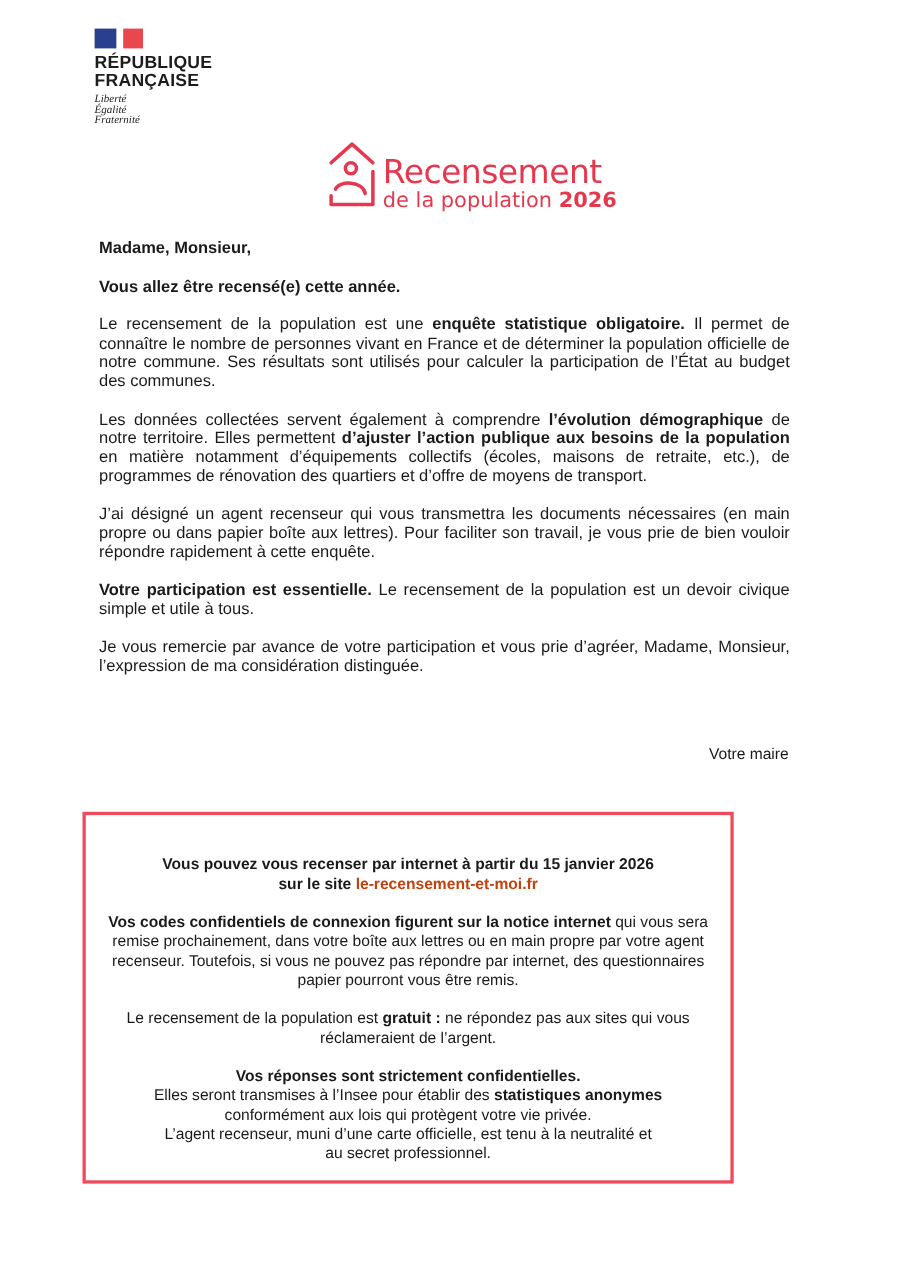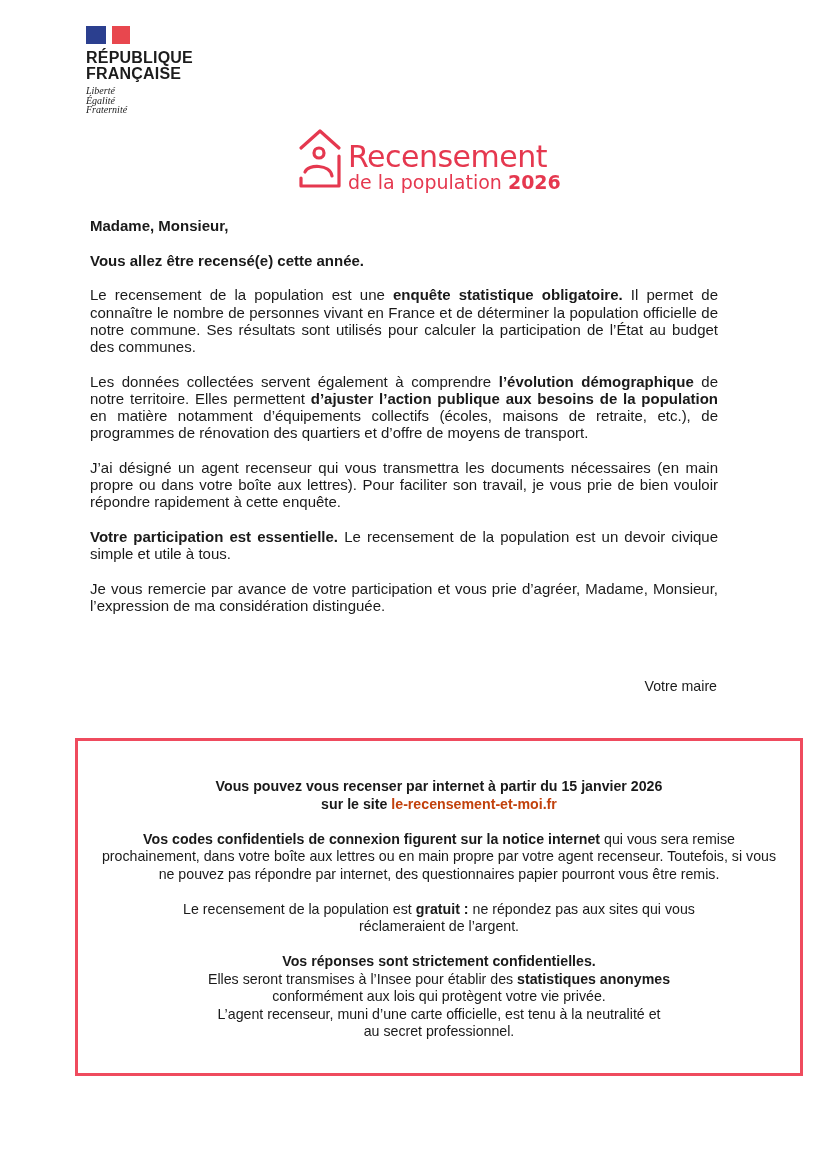--- a/index.html
+++ b/index.html
@@ -19,21 +19,21 @@
   .census-title { font-size: 30px; line-height: 32px; font-family: "DejaVu Sans", sans-serif; letter-spacing: -0.5px; margin-top: 10px; }
   .census-sub { font-size: 19px; line-height: 20px; font-family: "DejaVu Sans", sans-serif; margin-top: -1px; }
   .census-sub b { font-weight: 700; }
 
   .letter { position: absolute; left: 90px; top: 217px; width: 628px; font-size: 15px; line-height: 17.2px; }
   .letter p { margin: 0 0 17.5px 0; text-align: justify; }
   .letter p.bold { font-weight: 700; }
   .letter b { font-weight: 700; }
   .signature { position: absolute; right: 110px; top: 678px; font-size: 14.2px; }
 
-  .info-box { position: absolute; left: 75px; top: 738px; width: 728px; height: 338px; border: 3px solid #ef4b5e; box-sizing: border-box; text-align: center; font-size: 14.2px; line-height: 17.5px; }
+  .info-box { position: absolute; left: 75px; top: 738px; width: 592px; height: 338px; border: 3px solid #ef4b5e; box-sizing: border-box; text-align: center; font-size: 14.2px; line-height: 17.5px; }
   .info-box .inner { padding-top: 37px; }
   .info-box p { margin: 0 0 17.5px 0; }
   .info-box b { font-weight: 700; }
   .link { color: #c2410c; font-weight: 700; }
 </style>
 </head>
 <body>
 
 <div class="rf-logo">
   <div class="rf-flag">
@@ -63,21 +63,21 @@
     <div class="census-title">Recensement</div>
     <div class="census-sub"><span>de la population </span><b>2026</b></div>
   </div>
 </div>
 
 <div class="letter">
   <p class="bold">Madame, Monsieur,</p>
   <p class="bold">Vous allez être recensé(e) cette année.</p>
   <p><span>Le recensement de la population est une </span><b>enquête statistique obligatoire.</b><span> Il permet de connaître le nombre de personnes vivant en France et de déterminer la population officielle de notre commune. Ses résultats sont utilisés pour calculer la participation de l’État au budget des communes.</span></p>
   <p><span>Les données collectées servent également à comprendre </span><b>l’évolution démographique</b><span> de notre territoire. Elles permettent </span><b>d’ajuster l’action publique aux besoins de la population</b><span> en matière notamment d’équipements collectifs (écoles, maisons de retraite, etc.), de programmes de rénovation des quartiers et d’offre de moyens de transport.</span></p>
-  <p>J’ai désigné un agent recenseur qui vous transmettra les documents nécessaires (en main propre ou dans votre boîte aux lettres). Pour faciliter son travail, je vous prie de bien vouloir répondre rapidement à cette enquête.</p>
+  <p>J’ai désigné un agent recenseur qui vous transmettra les documents nécessaires (en main propre ou dans papier boîte aux lettres). Pour faciliter son travail, je vous prie de bien vouloir répondre rapidement à cette enquête.</p>
   <p><b>Votre participation est essentielle.</b><span> Le recensement de la population est un devoir civique simple et utile à tous.</span></p>
   <p>Je vous remercie par avance de votre participation et vous prie d’agréer, Madame, Monsieur, l’expression de ma considération distinguée.</p>
 </div>
 
 <div class="signature">Votre maire</div>
 
 <div class="info-box">
   <div class="inner">
     <p>
       <b>Vous pouvez vous recenser par internet à partir du 15 janvier 2026</b><br>

